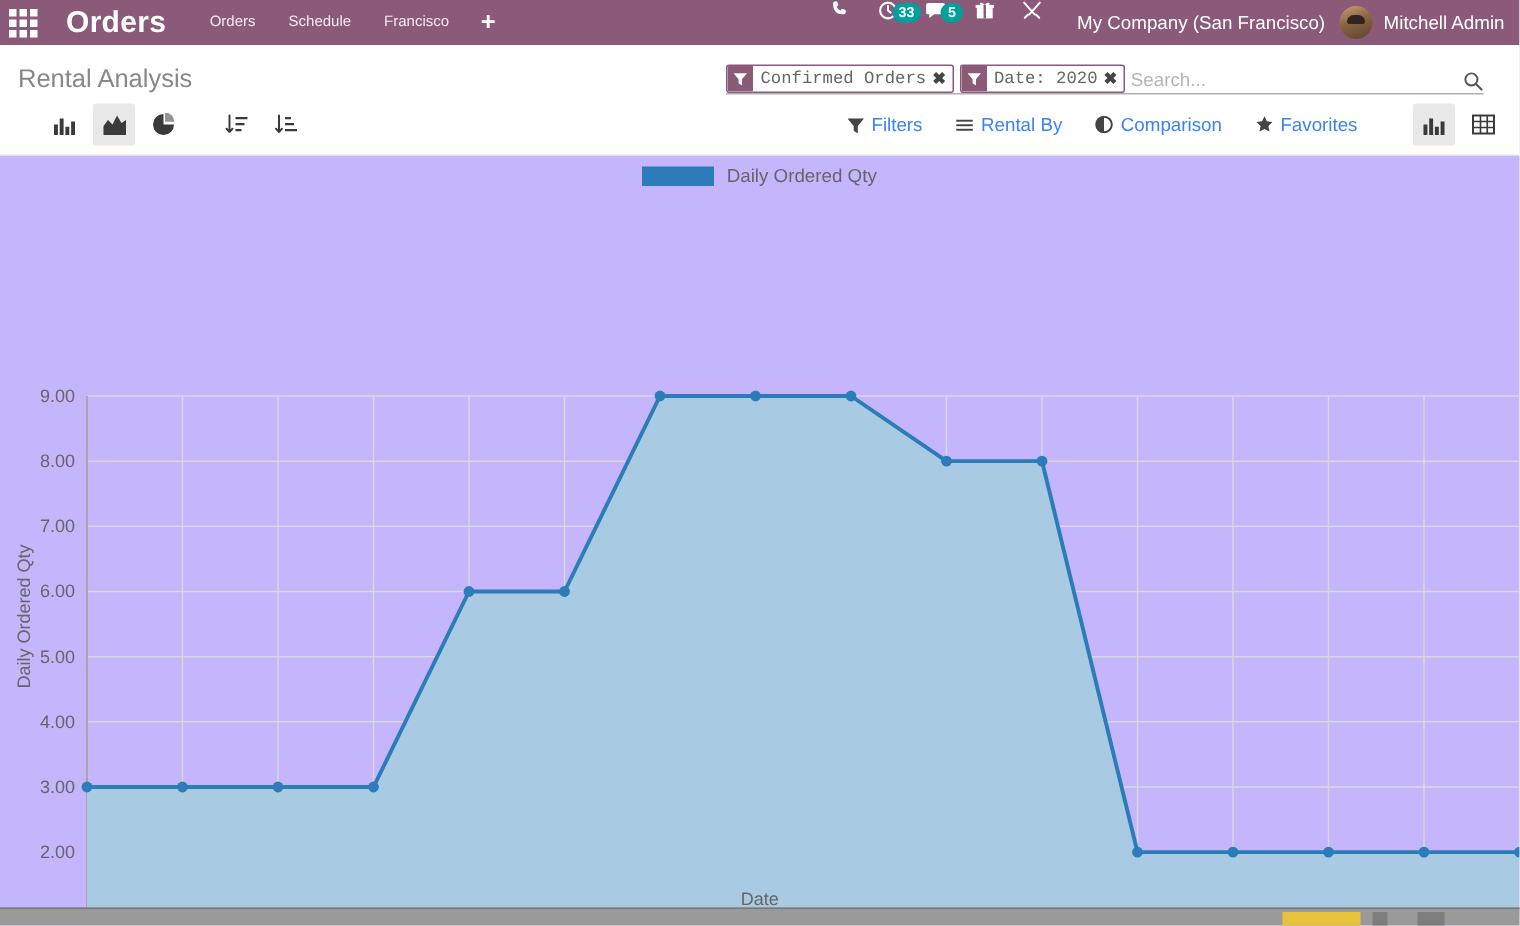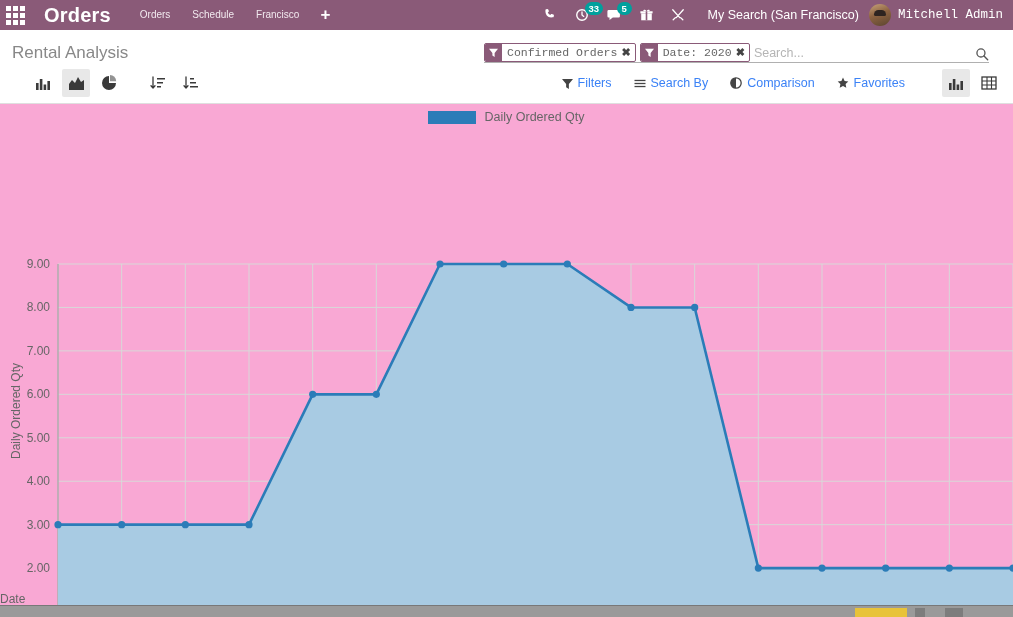--- a/index.html
+++ b/index.html
@@ -14,32 +14,32 @@
     height: 30px; background: #8a5a78; display: flex; align-items: center;
     color: #ffffff; padding: 0 6px 0 0; position: relative;
   }
   .apps-grid { width: 30px; height: 30px; display: flex; align-items: center; justify-content: center; cursor: pointer; }
   .apps-grid .g { display: grid; grid-template-columns: repeat(3, 5px); grid-template-rows: repeat(3, 5px); gap: 2px; }
   .apps-grid .g i { background: #ffffff; display: block; width: 5px; height: 5px; }
   .brand { font-size: 20px; font-weight: bold; margin: 0 18px 0 14px; letter-spacing: .2px; line-height: 30px; }
   .nav-link { font-size: 10px; color: #f2e9ef; padding: 0 11px; line-height: 30px; cursor: pointer; white-space: nowrap; }
   .nav-plus { font-size: 17px; font-weight: bold; padding: 0 10px; line-height: 30px; cursor: pointer; }
   .nav-spacer { flex: 1; }
-  .sys-icon { position: relative; padding: 0 9px; line-height: 30px; font-size: 13px; cursor: pointer; display: flex; align-items: center; height: 30px; }
+  .sys-icon { position: relative; padding: 0 9px; line-height: 30px; font-size: 13px; cursor: pointer; display: flex; align-items: flex-start; height: 30px; }
   .badge {
     position: absolute; top: 2px; left: 19px; background: #00a09d; color: #fff;
     font-size: 9.5px; font-weight: bold; border-radius: 9px; padding: 1px 4px; line-height: 11px; min-width: 15px; text-align: center;
   }
   .company { font-size: 12.5px; padding: 0 10px 0 14px; line-height: 30px; cursor: pointer; white-space: nowrap; }
   .avatar {
     width: 22px; height: 22px; border-radius: 50%; overflow: hidden; margin-right: 7px;
     background: linear-gradient(160deg,#c8a27a 0%,#8d6341 45%,#5b4430 100%); flex: 0 0 22px; position: relative;
   }
   .avatar::after { content:""; position:absolute; left:5px; top:6px; width:12px; height:6px; background:#2e2420; border-radius:6px 6px 2px 2px; }
-  .user-name { font-size: 12.5px; line-height: 30px; cursor: pointer; white-space: nowrap; padding-right: 4px; font-family: Liberation Mono, monospace; }
+  .user-name { font-size: 12.5px; line-height: 30px; cursor: pointer; white-space: nowrap; padding-right: 4px; }
 
   
   .cp { background: #fff; border-bottom: 1px solid #dfdfdf; }
   .cp-top { height: 33px; display: flex; align-items: flex-end; padding: 0 24px 0 12px; }
   .page-title { font-size: 17px; color: #888888; flex: 0 0 auto; }
   .cp-top-right { margin-left: auto; display: flex; align-items: center; }
   .searchbar { display: flex; align-items: flex-end; border-bottom: 1px solid #b0b0b0; height: 22px; width: 505px; }
   .facet { display: flex; align-items: center; height: 19px; border: 1px solid #8a5a78; border-radius: 2px; margin-right: 4px; overflow: hidden; background: #fff; cursor: pointer; }
   .facet-icon { background: #8a5a78; color: #fff; font-size: 10px; padding: 0 4px; height: 100%; display: flex; align-items: center; }
   .facet-label { font-size: 11.5px; color: #666; padding: 0 4px 0 5px; font-family: Liberation Mono, monospace; }
@@ -58,29 +58,29 @@
     cursor: pointer; border-radius: 2px; margin-left: 5px; color: #3a3a3a;
   }
   .icon-btn.active { background: #e8e8e8; }
   .chart-btn-group { display: flex; align-items: center; margin-left: 14px; }
   .sort-group { display: flex; align-items: center; margin-left: 16px; }
   .cp-bottom-right { margin-left: auto; display: flex; align-items: center; }
   .cp-menu { font-size: 12.5px; color: #3b82f6; margin-left: 22px; cursor: pointer; display: flex; align-items: center; gap: 5px; white-space: nowrap; }
   .view-switch { display: flex; align-items: center; margin-left: 32px; }
 
   
-  .chart-wrap { position: relative; width: 1013px; height: 505px; background: #f9a8d4; }
+  .chart-wrap { position: relative; width: 1013px; height: 505px; background: #c4b5fd; }
   .legend { position: absolute; top: 6px; left: 0; width: 100%; display: flex; justify-content: center; align-items: center; gap: 8px; }
   .legend-swatch { width: 48px; height: 13px; background: #2b7cb8; }
   .legend-text { font-size: 12.5px; color: #666; }
   .ylabel {
     position: absolute; left: -44px; top: 300px; transform: rotate(-90deg); transform-origin: center;
     font-size: 12px; color: #666; width: 120px; text-align: center;
   }
-  .xlabel { position: absolute; left: 0; width: 1013px; text-align: left; top: 592px; font-size: 12px; color: #666; }
+  .xlabel { position: absolute; left: 0; width: 1013px; text-align: center; top: 592px; font-size: 12px; color: #666; }
   svg { display: block; }
   .tick-y { font-size: 12px; fill: #666; text-anchor: end; font-family: "Liberation Sans", sans-serif; }
   .tick-x { font-size: 12px; fill: #666; font-family: "Liberation Sans", sans-serif; }
 
   
   .taskbar { position: absolute; left: 0; top: 605px; width: 1013px; height: 12px; background: #9a9a9a; border-top: 1px solid #787878; }
   .tb-item { position: absolute; top: 2px; height: 9px; background: #7d7d7d; }
   .tb-active { background: #e8c33a; }
 </style>
 </head>
@@ -132,21 +132,21 @@
         <rect x="0.5" y="3.4" width="15" height="2.6" fill="#fff"></rect>
         <rect x="7" y="3" width="2" height="11.5" fill="#8a5a78"></rect>
         <path d="M8 3.4C6.5 1 4 1.2 4 2.6c0 1 1.6 1 4 .8zM8 3.4C9.5 1 12 1.2 12 2.6c0 1-1.6 1-4 .8z" fill="#fff"></path>
       </svg>
   </div>
   <div class="sys-icon">
     <svg width="14" height="14" viewBox="0 0 16 16">
         <path d="M2 2l8 9M14 2L6 11M2.5 13.5 5 11M13.5 13.5 11 11" stroke="#fff" stroke-width="1.5" fill="none" stroke-linecap="round"></path>
       </svg>
   </div>
-  <div class="company">My Search (San Francisco)</div>
+  <div class="company">My Company (San Francisco)</div>
   <div class="avatar"></div>
   <div class="user-name">Mitchell Admin</div>
 </div>
 
 <div class="cp">
   <div class="cp-top">
     <div class="page-title">Rental Analysis</div>
     <div class="cp-top-right">
       <div class="searchbar">
         <div class="facet">
@@ -231,21 +231,21 @@
         <span>Filters</span>
       </div>
       <div class="cp-menu">
         <span>
           <svg width="12" height="11" viewBox="0 0 12 12">
               <rect y="2" width="12" height="1.4" fill="#444"></rect>
               <rect y="5.3" width="12" height="1.4" fill="#444"></rect>
               <rect y="8.6" width="12" height="1.4" fill="#444"></rect>
             </svg>
         </span>
-        <span>Search By</span>
+        <span>Rental By</span>
       </div>
       <div class="cp-menu">
         <span>
           <svg width="12" height="12" viewBox="0 0 12 12">
               <circle cx="6" cy="6" r="5.2" fill="none" stroke="#444" stroke-width="1.3"></circle>
               <path fill="#444" d="M6 .8A5.2 5.2 0 0 0 6 11.2z"></path>
             </svg>
         </span>
         <span>Comparison</span>
       </div>

